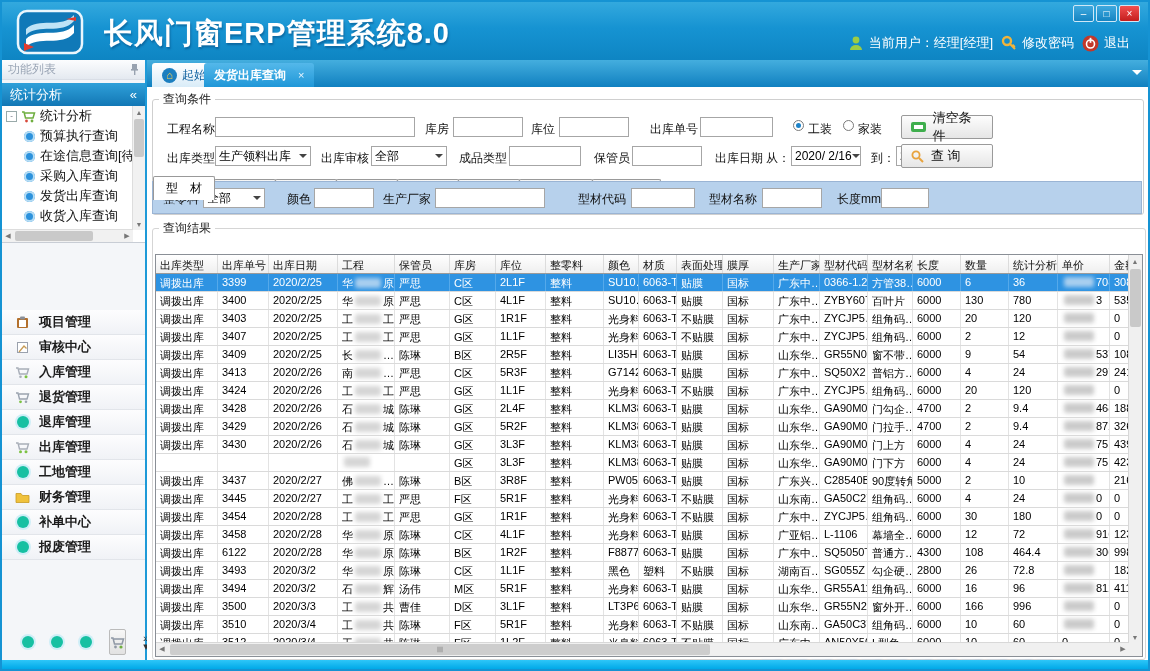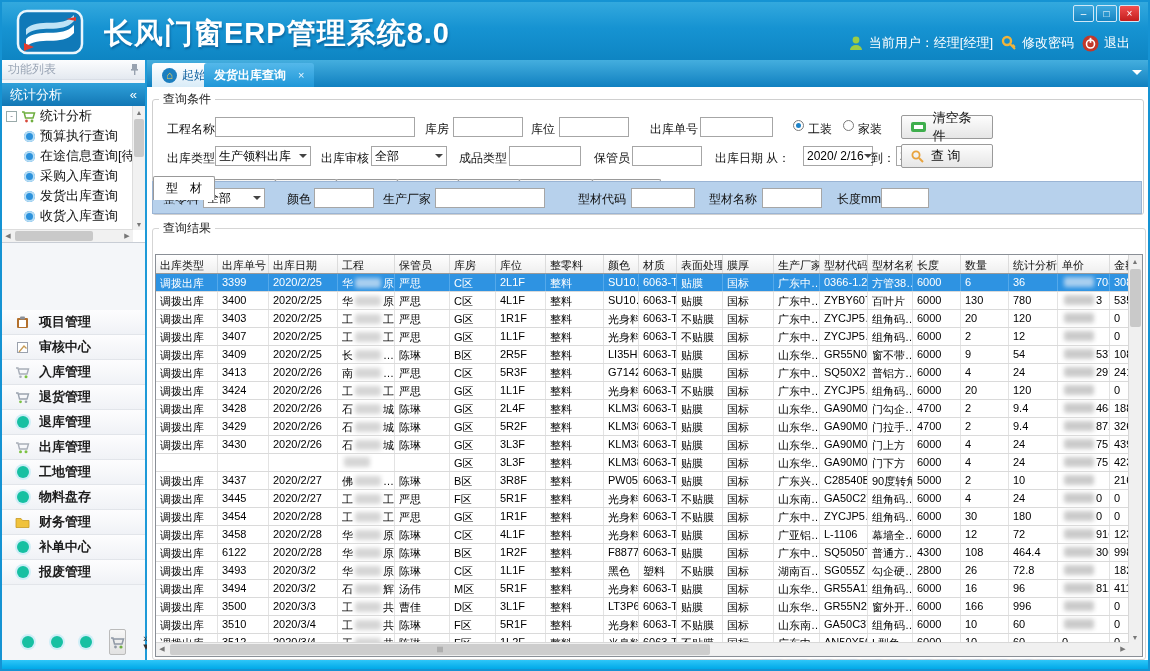--- a/index.html
+++ b/index.html
@@ -281,26 +281,20 @@
        <span>出库管理</span>
         </div>
         <div class="mitem">
        <span class="mico">
             <span class="dot-teal"></span>
           </span>
        <span>工地管理</span>
         </div>
         <div class="mitem">
        <span class="mico">
-            <span class="dot-teal"></span>
-          </span>
-       <span>物料盘存</span>
-        </div>
-        <div class="mitem">
-       <span class="mico">
             <svg width="15" height="11">
               <path d="M1 1.5 h5 l1.5 2 H14 v7 H1 Z" fill="#f0c23c" stroke="#c89a23" stroke-width="0.8"></path>
             </svg>
           </span>
        <span>财务管理</span>
         </div>
         <div class="mitem">
        <span class="mico">
             <span class="dot-teal"></span>
           </span>
@@ -373,21 +367,21 @@
       <span class="combo" style="left:218px;top:38px;width:76px;">
           <span>全部</span>
           <span class="arr"></span>
         </span>
       <span class="lbl" style="left:306px;top:42px;">成品类型</span>
       <span class="inp" style="left:356px;top:38px;width:72px;"></span>
       <span class="lbl" style="left:441px;top:42px;">保管员</span>
       <span class="inp" style="left:479px;top:38px;width:70px;"></span>
       <span class="lbl" style="left:562px;top:42px;">出库日期</span>
       <span class="lbl" style="left:613px;top:42px;">从：</span>
-      <span class="combo" style="left:638px;top:38px;width:70px;margin-left:12px;">
+      <span class="combo" style="left:638px;top:38px;width:70px;">
           <span>2020/ 2/16</span>
           <span class="arr"></span>
         </span>
       <span class="lbl" style="left:718px;top:42px;">到：</span>
       <span class="combo" style="left:743px;top:38px;width:70px;">
           <span>2020/ 3/16</span>
           <span class="arr"></span>
         </span>
       <span class="btn" style="left:748px;top:36px;width:92px;">
         <svg width="13" height="13">

